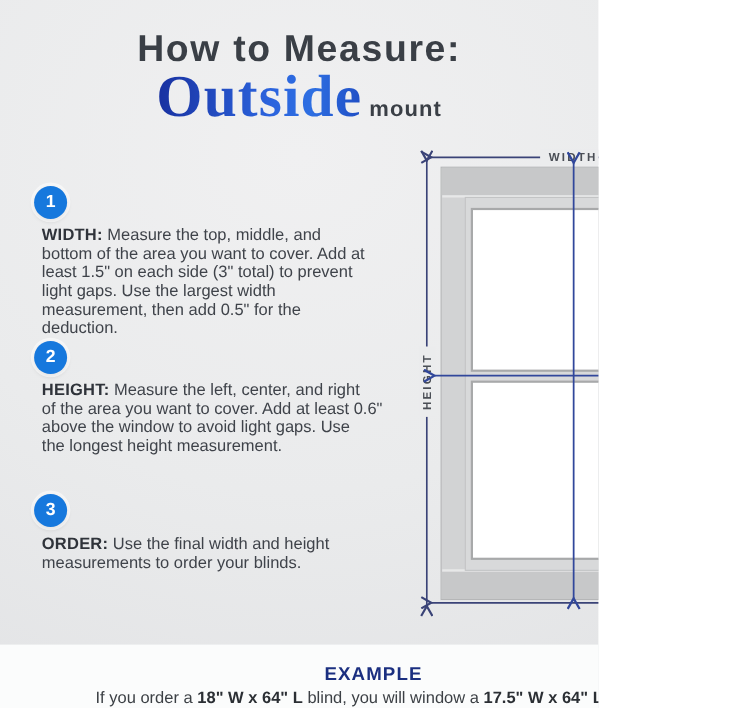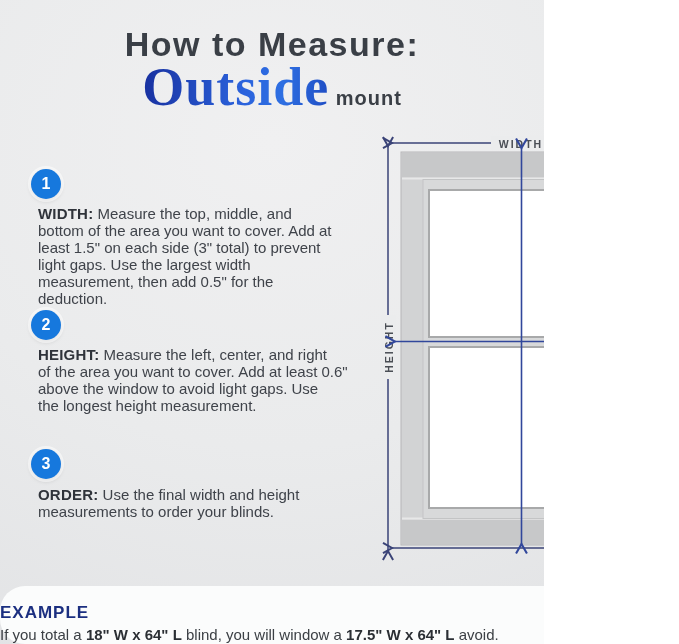--- a/index.html
+++ b/index.html
@@ -33,21 +33,21 @@
     font-size:15px; line-height:17px; color:#3f434a; white-space:pre-line;
   }
   .step-text b { font-weight:700; color:#2f333a; letter-spacing:0.2px; }
 
   
   .diagram { position:absolute; left:378px; top:131px; }
 
   
   .example-band {
     position:absolute; left:0; top:586px; width:679px; height:58px;
-    background:#fbfcfc; text-align:left;border-radius:25px;
+    background:#fbfcfc; text-align:center;
   }
   .example-heading {
     margin:17px 0 0 0; font-size:17px; font-weight:700; letter-spacing:1px; color:#1b2f80;
   }
   .example-line { margin:3px 0 0 0; font-size:15px; color:#3c4045; }
   .example-line b { font-weight:700; color:#2b2f34; }
 </style>
 </head>
 <body>
 
@@ -116,16 +116,16 @@
     <text x="10.5" y="216" text-anchor="middle" dominant-baseline="central" transform="rotate(-90 10.5 216)" font-size="10.5" font-weight="700" letter-spacing="2" fill="#4a4e55">HEIGHT</text>
 
     <g stroke="#31479b" stroke-width="1.6">
       <line x1="143.5" y1="17" x2="143.5" y2="413" marker-start="url(#ah-cross)" marker-end="url(#ah-cross)"></line>
       <line x1="17" y1="210.5" x2="271" y2="210.5" marker-start="url(#ah-cross)" marker-end="url(#ah-cross)"></line>
     </g>
   </svg>
 
   <div class="example-band">
     <p class="example-heading">EXAMPLE</p>
-    <p class="example-line"><span>If you total a </span><b>18" W x 64" L</b><span> blind, you will window a </span><b>17.5" W x 64" L</b><span> avoid.</span></p>
+    <p class="example-line"><span>If you order a </span><b>18" W x 64" L</b><span> blind, you will window a </span><b>17.5" W x 64" L</b><span> avoid.</span></p>
   </div>
 
 </div>
 
 </body></html>

